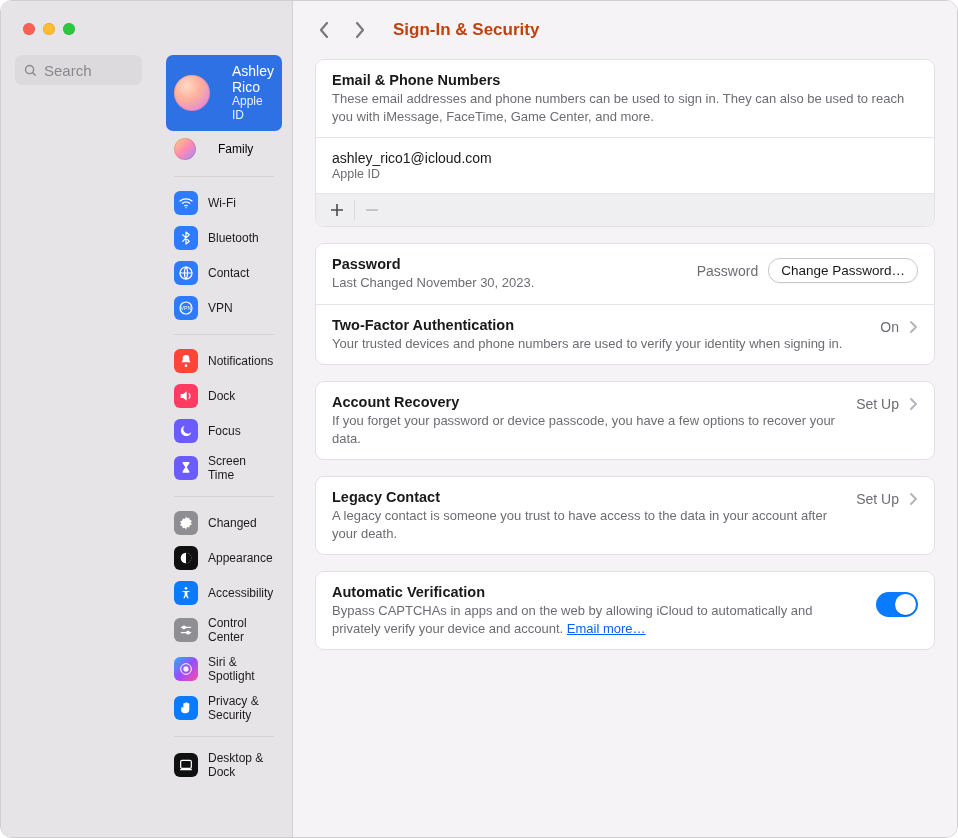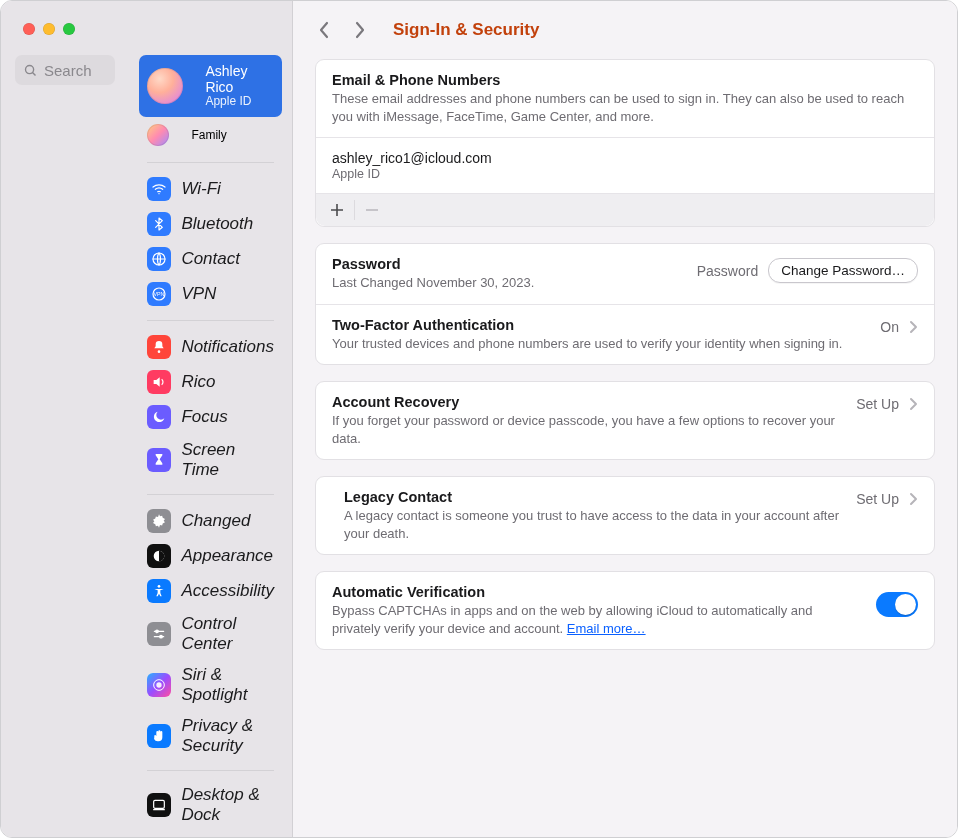--- a/index.html
+++ b/index.html
@@ -24,21 +24,21 @@
   .sb-row.user .avatar { width: 36px; height: 36px; border-radius: 50%; background: radial-gradient(circle at 35% 30%, #ffd9c7, #ffb09a 40%, #e78fcf 75%, #8a62d6); flex-shrink:0; box-shadow: inset 0 0 0 1px rgba(0,0,0,.08);}
   .sb-row.user .lines { display:flex; flex-direction: column; line-height:1.15;}
   .sb-row.user .name { font-size: 14px; font-weight: 500;}
   .sb-row.user .sub { font-size: 12px; opacity: .9;}
   .sb-row.selected { background: #2e71e5; color: #fff;}
   .sb-row .mini { width: 22px; height: 22px; border-radius: 50%; background: linear-gradient(135deg,#ffd07f,#ff8bb0,#9f8bff); box-shadow: inset 0 0 0 1px rgba(0,0,0,.08); flex-shrink:0;}
   .sb-row .lab { font-size: 12px;}
   .sb-sep { height: 1px; background: #d3d1d5; margin: 10px 8px;}
   .sb-item { display:flex; align-items: center; gap: 10px; padding: 4px 8px; border-radius: 6px; margin-bottom: 3px;}
   .sb-item .ico { width: 24px; height: 24px; border-radius: 6px; display:flex; align-items:center; justify-content:center; flex-shrink:0; color:#fff;}
-  .sb-item .ilab { font-size: 17px; color:#1b1b1d;font-style:italic;}
+  .sb-item .ilab { font-size: 12px; color:#1b1b1d;}
 
   
   .main { flex:1; background: #f5f3f6; display:flex; flex-direction: column; overflow:hidden;}
   .header { display:flex; align-items:center; gap: 18px; padding: 16px 22px 12px;}
   .chev { color:#8a888d; display:flex; align-items:center; justify-content:center; width:18px; height:26px;}
   .title { font-size: 17px; font-weight: 700; color:#c2410c; margin-left: 6px;}
   .content { padding: 4px 22px 20px; overflow-y:auto;}
   .card { background:#fff; border:1px solid #e2e0e4; border-radius: 9px; margin-bottom: 16px;}
   .row { padding: 12px 16px;}
   .row + .row { border-top: 1px solid #e6e4e8;}
@@ -139,21 +139,21 @@
             </div>
             <div class="ilab">Notifications</div>
           </div>
           <div class="sb-item">
             <div class="ico" style="background: rgb(255, 59, 98);">
               <svg width="16" height="16" viewBox="0 0 24 24" fill="white">
                 <path d="M4 9v6h4l5 4V5L8 9H4z"></path>
                 <path d="M16 8a5 5 0 0 1 0 8" stroke="white" stroke-width="1.8" fill="none"></path>
               </svg>
             </div>
-            <div class="ilab">Rico</div>
+            <div class="ilab">Dock</div>
           </div>
           <div class="sb-item">
             <div class="ico" style="background: rgb(107, 92, 255);">
               <svg width="16" height="16" viewBox="0 0 24 24" fill="white">
                 <path d="M20 14A8 8 0 1 1 10 4a7 7 0 0 0 10 10z"></path>
               </svg>
             </div>
             <div class="ilab">Focus</div>
           </div>
           <div class="sb-item">
@@ -314,21 +314,21 @@
             <span>Set Up</span>
             <svg class="chevr" width="9" height="14" viewBox="0 0 9 14" fill="none" stroke="#b6b4b9" stroke-width="2" stroke-linecap="round" stroke-linejoin="round">
                 <polyline points="2,2 7,7 2,12"></polyline>
               </svg>
           </div>
         </div>
       </div>
 
       <div class="card">
         <div class="row rowflex">
-          <div style="flex:1;margin-left:12px;">
+          <div style="flex:1;">
             <div class="h">Legacy Contact</div>
             <div class="d">A legacy contact is someone you trust to have access to the data in your account after your death.</div>
           </div>
           <div class="rightinfo">
             <span>Set Up</span>
             <svg class="chevr" width="9" height="14" viewBox="0 0 9 14" fill="none" stroke="#b6b4b9" stroke-width="2" stroke-linecap="round" stroke-linejoin="round">
                 <polyline points="2,2 7,7 2,12"></polyline>
               </svg>
           </div>
         </div>

